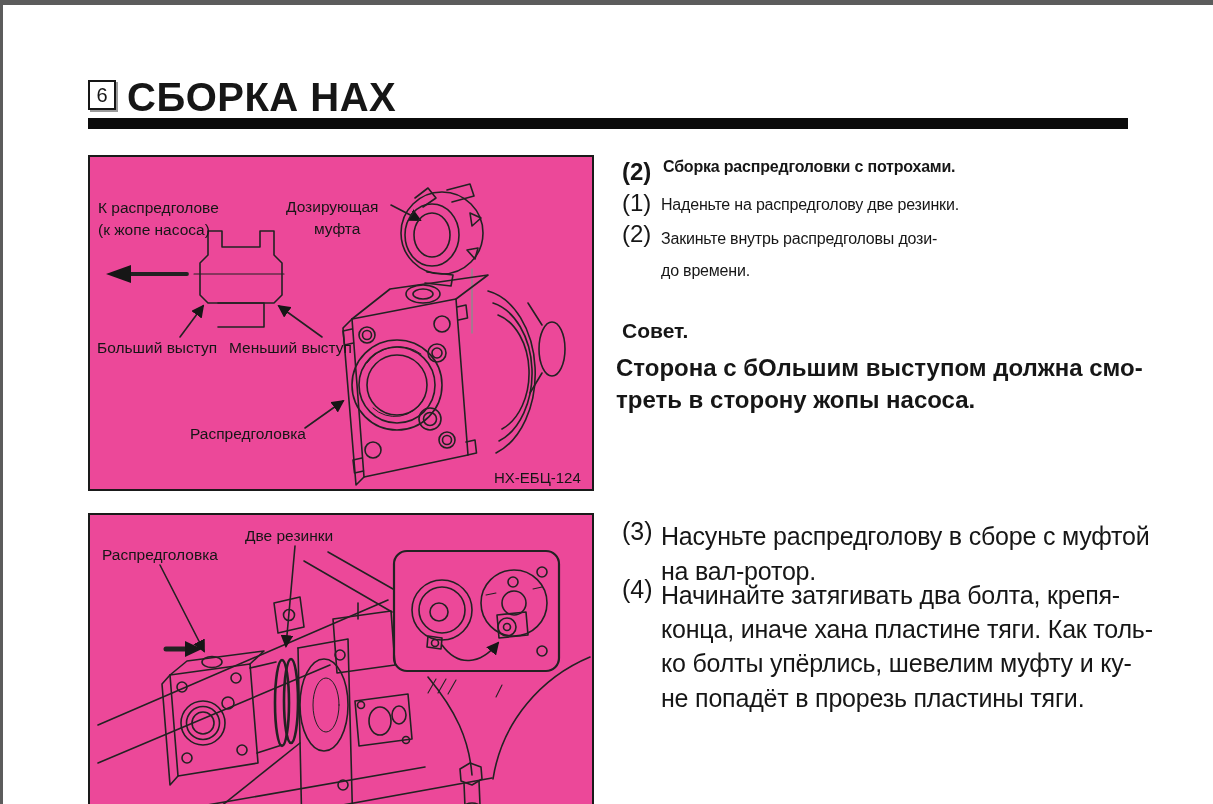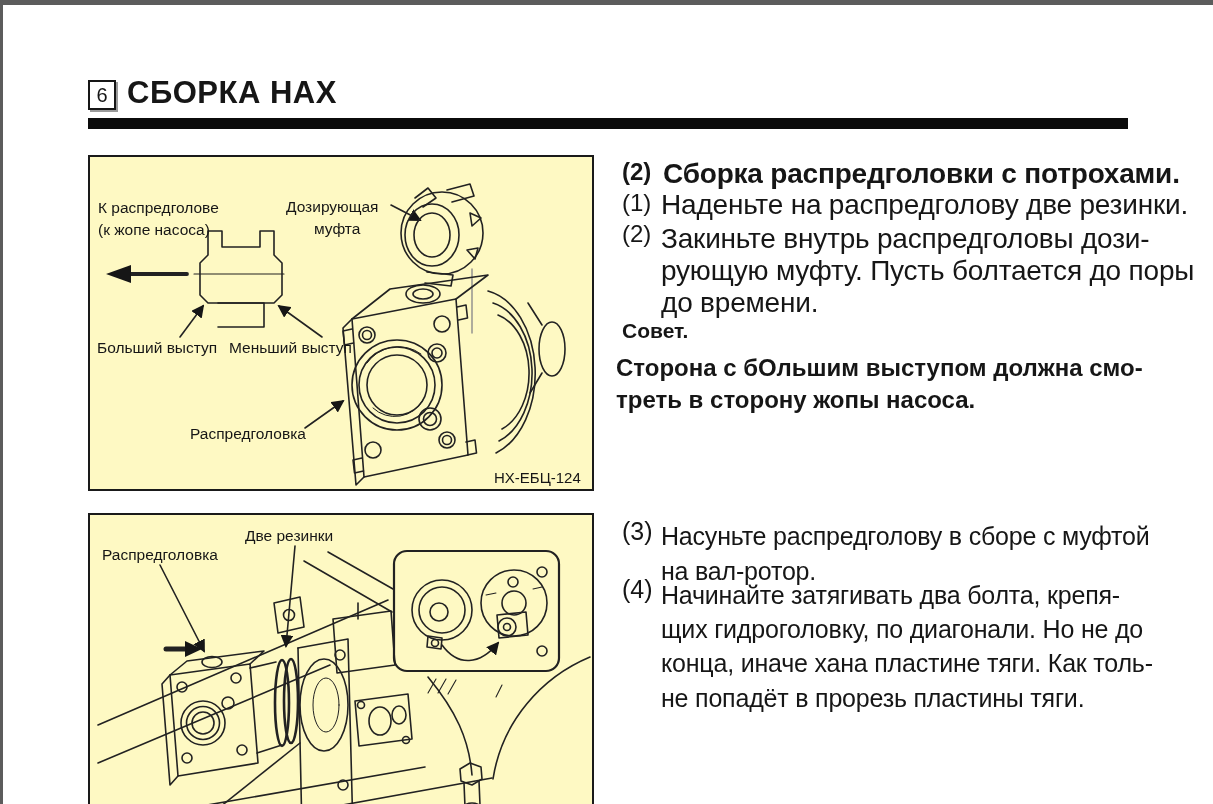--- a/index.html
+++ b/index.html
@@ -11,37 +11,37 @@
   .edge-left{position:absolute;left:0;top:0;width:3px;height:804px;background:#5c5c5c;}
 
   
   .num-box{
     position:absolute;left:88px;top:80px;width:24px;height:26px;
     border:2px solid #161616;box-shadow:2px 2px 0 #9a9a9a;
     display:flex;align-items:center;justify-content:center;
     font-size:20px;line-height:1;background:#fff;
   }
   .page-title{
-    position:absolute;left:127px;top:75px;font-size:31px;font-weight:700;
+    position:absolute;left:127px;top:75px;font-size:40px;font-weight:700;
     letter-spacing:0.5px;white-space:nowrap;
   }
   .title-rule{position:absolute;left:88px;top:118px;width:1040px;height:11px;background:#0b0b0b;}
 
   
-  .figure{position:absolute;left:88px;width:502px;border:2px solid #1a1a1a;background:#fef9c3;box-sizing:content-box;}
+  .figure{position:absolute;left:88px;width:502px;border:2px solid #1a1a1a;background:#ec4899;box-sizing:content-box;}
   .figure-top{top:155px;height:332px;}
   .figure-bottom{top:513px;height:320px;}
   .figure svg{display:block;}
   svg text{font-family:"Liberation Sans",sans-serif;font-size:15.5px;fill:#161616;stroke:none;}
   svg .code{font-size:15px;}
 
   
   .instr{position:absolute;white-space:nowrap;}
   .step-num{position:absolute;left:622px;font-size:24px;white-space:nowrap;}
-  .step-body{position:absolute;left:661px;font-size:28px;letter-spacing:-0.2px;}
+  .step-body{position:absolute;left:661px;font-size:16px;letter-spacing:-0.2px;}
   .b{font-weight:700;}
   .lh32 div{line-height:32px;height:32px;}
   .lh35 div{line-height:35px;height:35px;}
   .lh34 div{line-height:34.2px;height:34.2px;}
   .big{font-size:25px;}
 </style>
 </head>
 <body>
 
 <div class="page">
@@ -227,37 +227,36 @@
     <div class="step-body b" style="top:158px;left:663px;">Сборка распредголовки с потрохами.</div>
 
     <span class="step-num" style="top:189px;">(1)</span>
     <div class="step-body lh32" style="top:189px;">
       <div>Наденьте на распредголову две резинки.</div>
     </div>
 
     <span class="step-num" style="top:220px;">(2)</span>
     <div class="step-body lh32" style="top:223px;">
       <div>Закиньте внутрь распредголовы дози-</div>
-      <div>рующую муфту. Пусть болтается до поры</div>
       <div>до времени.</div>
     </div>
 
     <div class="instr b" style="left:622px;top:319px;font-size:21px;">Совет.</div>
     <div class="instr b lh32" style="left:616px;top:352px;font-size:24px;">
       <div>Сторона с бОльшим выступом должна смо-</div>
       <div>треть в сторону жопы насоса.</div>
     </div>
 
     <span class="step-num big" style="top:517px;">(3)</span>
     <div class="step-body big lh35" style="top:519px;">
       <div>Насуньте распредголову в сборе с муфтой</div>
       <div>на вал-ротор.</div>
     </div>
 
     <span class="step-num big" style="top:575px;">(4)</span>
     <div class="step-body big lh34" style="top:578px;">
       <div>Начинайте затягивать два болта, крепя-</div>
-      <div>щих гидроголовку, по диагонали. Но не до</div>
       <div>конца, иначе хана пластине тяги. Как толь-</div>
+      <div>ко болты упёрлись, шевелим муфту и ку-</div>
       <div>не попадёт в прорезь пластины тяги.</div>
     </div>
   </div>
 </div>
 
 </body></html>

